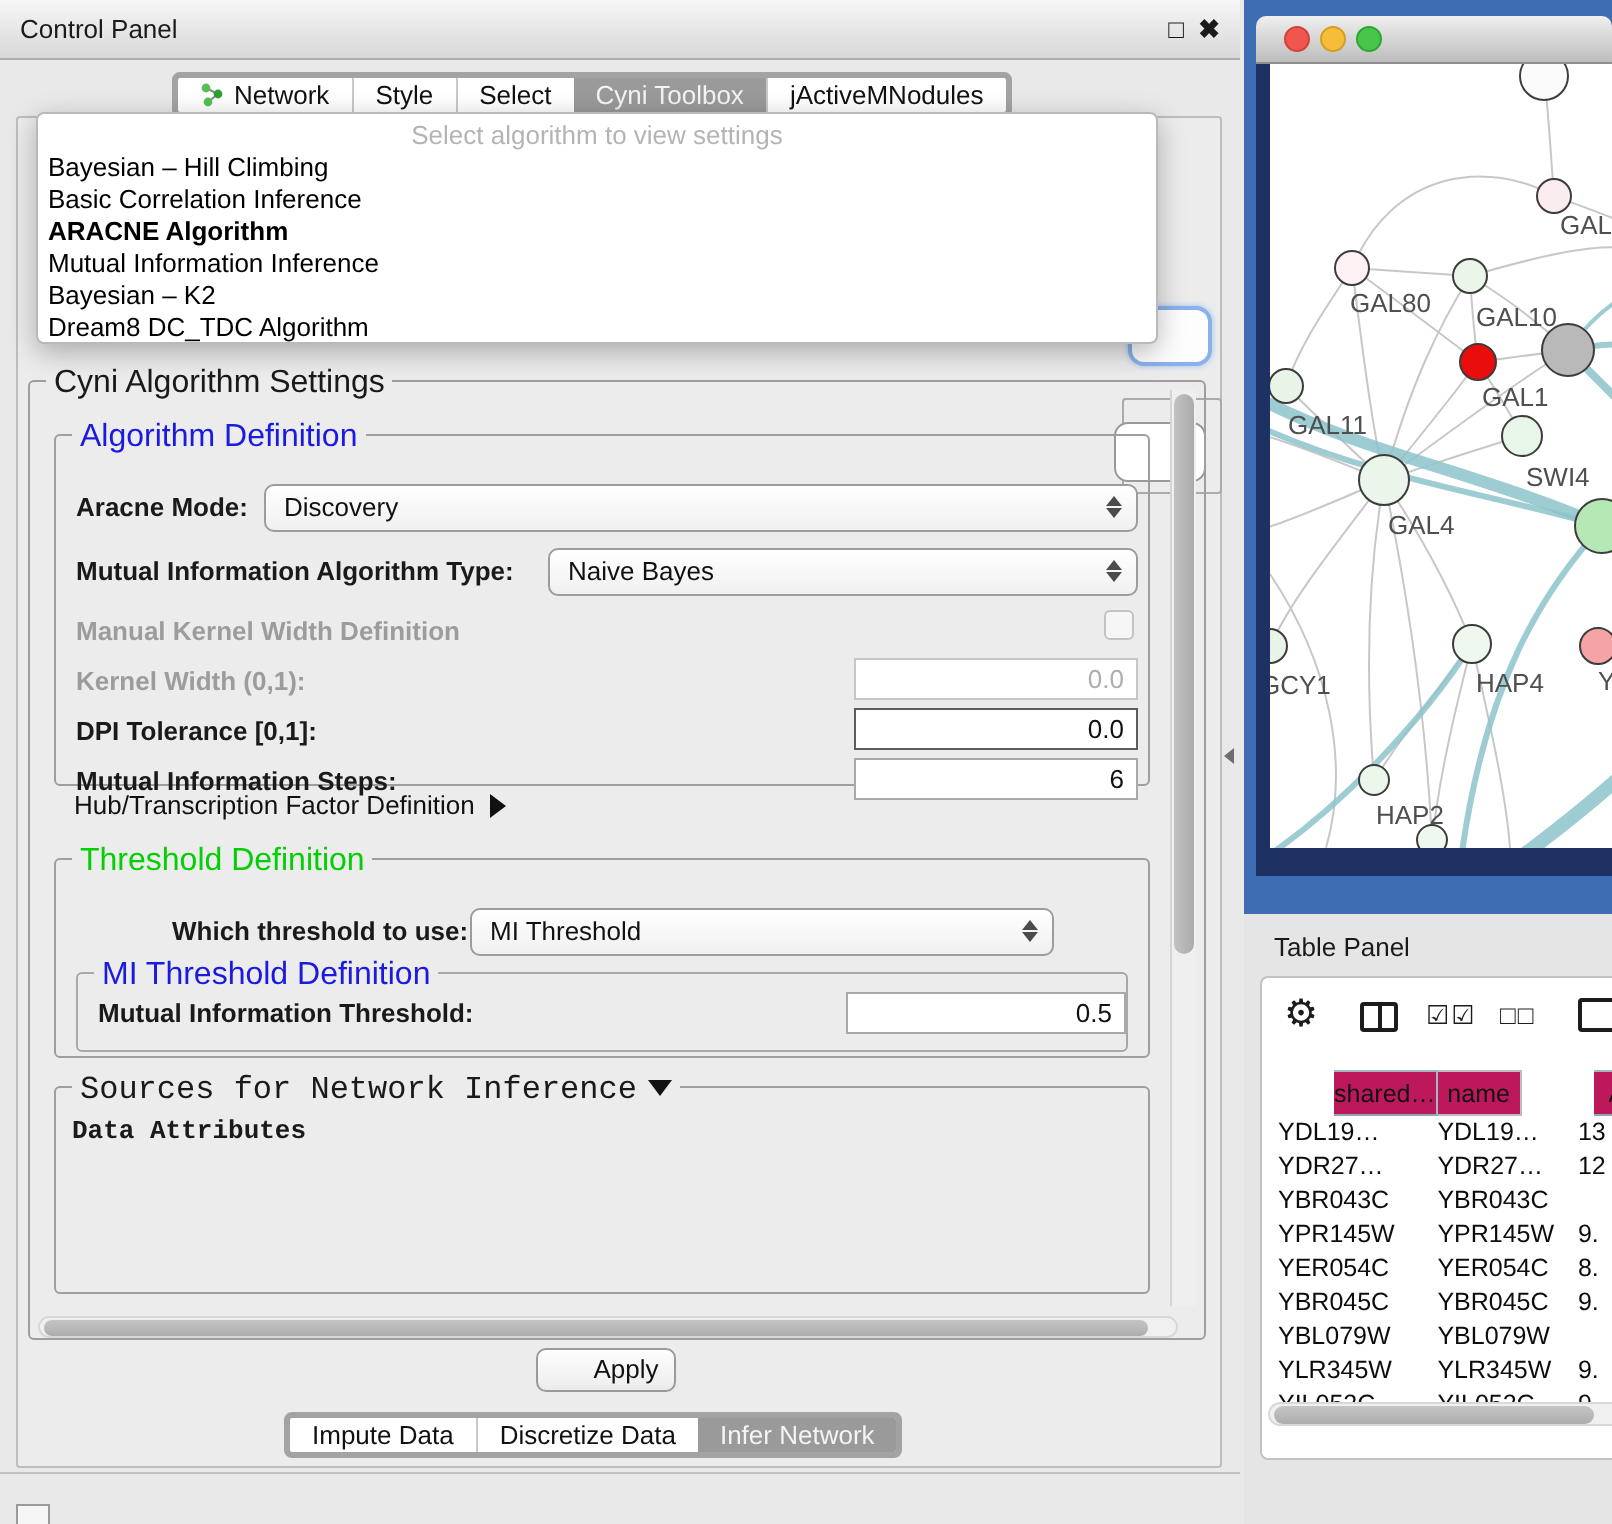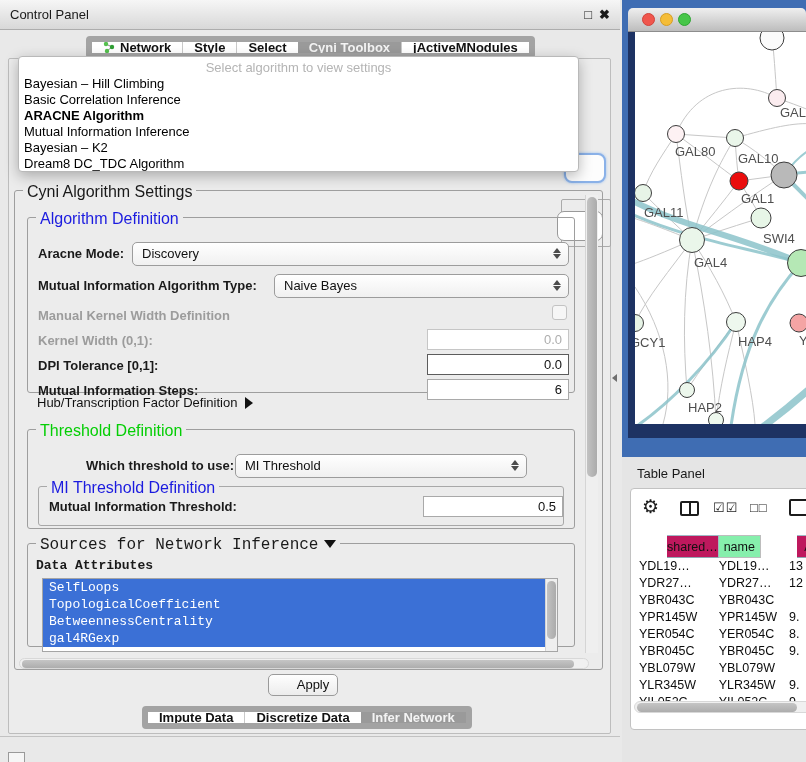--- a/index.html
+++ b/index.html
@@ -9,21 +9,21 @@
   
   #control-panel { position:absolute; left:0; top:0; width:620px; height:737px;
                    background:#e9e9e9; border-bottom:1px solid #c2c2c2; }
   #cp-titlebar { position:absolute; left:0; top:0; width:100%; height:30px;
                  background:linear-gradient(#f6f6f6,#d8d8d8); border-bottom:1px solid #adadad; }
   #cp-title { position:absolute; left:10px; top:7px; font-size:13px; color:#1a1a1a; }
   .tb-btn { position:absolute; top:7px; font-size:13px; color:#1a1a1a; font-weight:bold; cursor:default; }
 
   
   .tabbar { position:absolute; display:flex; height:23px; background:#fff;
-            border:6px solid #a3a3a3; border-radius:4px; overflow:hidden;font-weight:bold; }
+            border:3px solid #a3a3a3; border-radius:4px; overflow:hidden; }
   .tab { font-size:13px; line-height:21px; padding:0 11px; color:#111; white-space:nowrap;
          display:flex; align-items:center; gap:4px; }
   .tab + .tab { border-left:1px solid #c9c9c9; }
   .tab.sel { background:#9a9a9a; color:#f4f4f4; border-left:none; }
 
   #cp-content { position:absolute; left:8px; top:58px; width:603px; height:676px;
                 background:#ececec; border:1px solid #bdbdbd; border-radius:2px; }
 
   
   .frag-combo { position:absolute; left:555px; top:94px; width:42px; height:30px;
@@ -117,21 +117,21 @@
   #cols-icon:before { content:""; position:absolute; left:7px; top:0; width:2px; height:11px; background:#1c1c1c; }
   #checks-icon { left:82px; top:7px; font-size:13px; letter-spacing:1px; }
   #empties-icon { left:119px; top:7px; font-size:13px; letter-spacing:1px; }
   #doc-icon { left:158px; top:6px; width:20px; height:17px; border:2px solid #1c1c1c; border-radius:2px; }
 
   #net-table { position:absolute; left:0; top:46px; width:100%; }
   .th-row { display:flex; height:23px; }
   .th { font-size:12.5px; font-weight:normal; color:#111; text-align:center; line-height:22px;
         border-top:1px solid #9fb9c4; border-bottom:1px solid #8fa8b2; border-right:1px solid #9fb9c4; }
   .th.blue { background:#be185d;margin-left:36px; }
-  .th.gray { background:#86efac; border-color:#bdbdbd; }
+  .th.gray { background:#be185d; border-color:#bdbdbd; }
   .trow { display:flex; height:17px; }
   .td { font-size:12.5px; color:#0d0d0d; line-height:17px; padding-left:8px; white-space:nowrap; overflow:hidden; }
 
   #mini-box { position:absolute; left:8px; top:752px; width:17px; height:12px;
               background:#f6f6f6; border:1px solid #9a9a9a; }
   #splitter-arrow { position:absolute; left:612px; top:374px; width:0; height:0;
                     border-top:4px solid transparent; border-bottom:4px solid transparent;
                     border-right:5px solid #6e6e6e; }
   #net-icon { width:13px; height:13px; }
 </style>
@@ -228,29 +228,20 @@
       <div class="group" style="left:10px; top:56px; width:526px; height:40px; border-color:#a8a8a8;">
         <span class="legend blue">MI Threshold Definition</span>
         <span class="lbl" style="left:10px; top:12px;">Mutual Information Threshold:</span>
         <div class="tfield" style="left:384px; top:9px; width:140px;">0.5</div>
       </div>
     </div>
 
     <div class="group" style="left:12px; top:352px; width:548px; height:104px;font-family:Liberation Mono, monospace;">
       <span class="legend"><span>Sources for Network Inference</span><span class="arrow-down"></span></span>
       <span class="lbl" style="left:8px; top:14px;">Data Attributes</span>
-      <div id="attr-list" style="left:14px; top:34px; width:516px; height:74px;">
-        <div class="attr-item sel" style="background: rgb(59, 112, 214);">SelfLoops</div>
-          <div class="attr-item sel" style="background: rgb(59, 112, 214);">TopologicalCoefficient</div>
-          <div class="attr-item sel" style="background: rgb(59, 112, 214);">BetweennessCentrality</div>
-          <div class="attr-item sel" style="background: rgb(59, 112, 214);">gal4RGexp</div>
-          <div class="vsb-track" style="right:0; top:0; width:12px; height:72px;">
-          <div class="vsb-thumb" style="top:2px; width:9px; height:58px;"></div>
-        </div>
-      </div>
     </div>
 
     <div class="hsb-track" style="left:4px; top:467px; width:570px; height:11px;">
       <div class="hsb-thumb" style="left:2px; width:552px; height:8px;"></div>
     </div>
   </div>
 
   <div class="push-btn" style="left:268px; top:674px; width:70px;">Apply</div>
 
   <div class="tabbar" style="left:142px; top:706px;">

